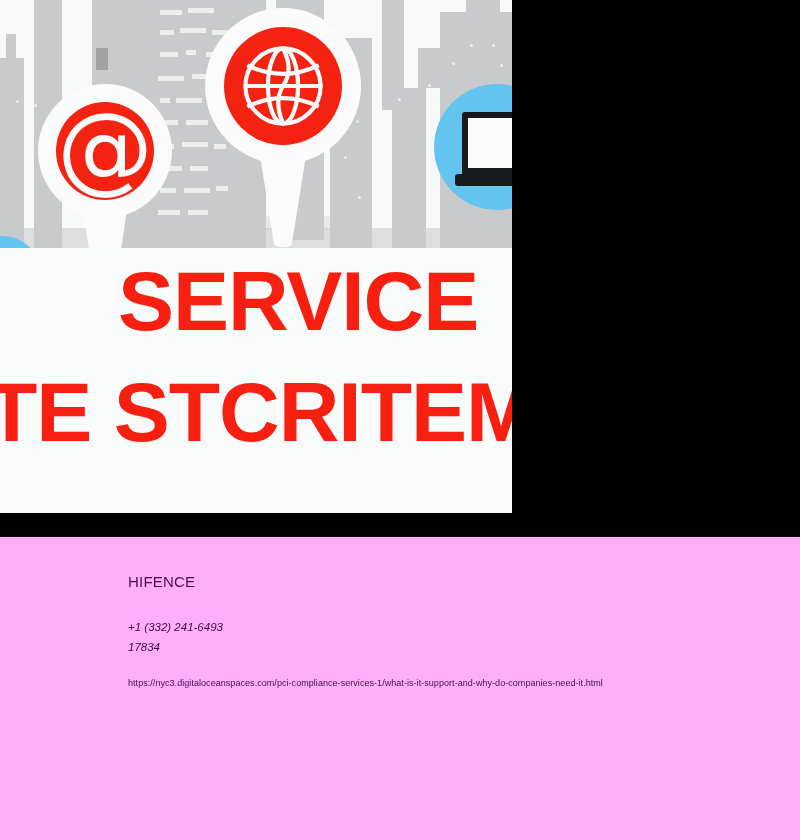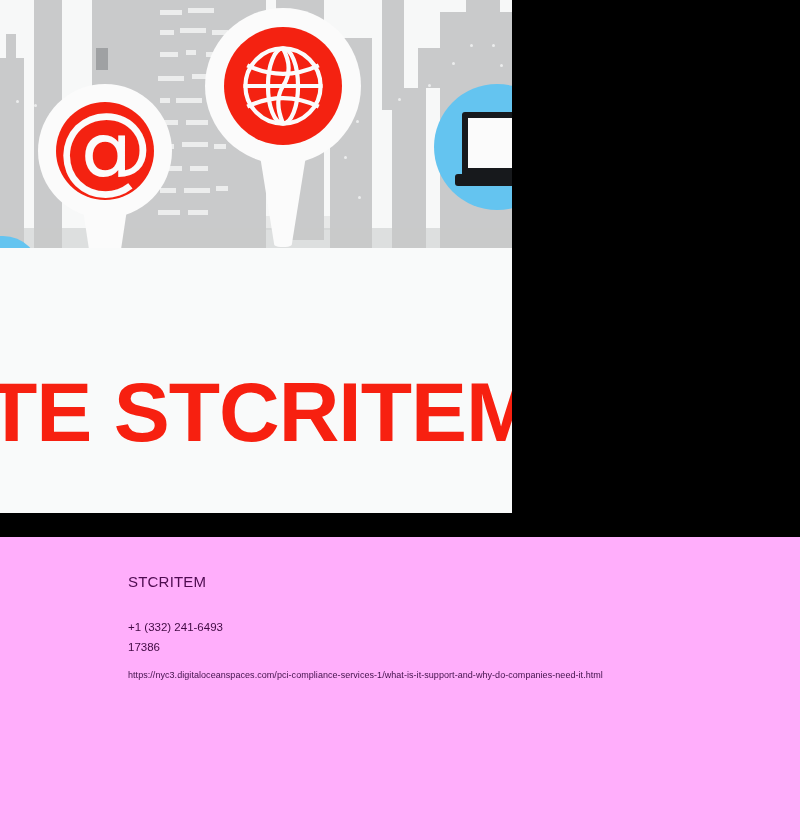--- a/index.html
+++ b/index.html
@@ -176,23 +176,24 @@
     letter-spacing: .2px;
   }
   #contact-block {
     margin-top: 28px;
   }
   #contact-block .line {
     color: #3f0a42;
     font-size: 11.5px;
     line-height: 1.72;
     white-space: nowrap;
+    font-style: italic;
   }
   #source-url {
-    margin-top: 12px;
+    margin-top: 20px;
     color: #41114a;
     font-size: 9px;
     line-height: 1.2;
     white-space: nowrap;
     letter-spacing: .05px;
   }
 </style>
 </head>
 <body>
 
@@ -303,32 +304,33 @@
 
     <div style="position:absolute; left:-34px; top:236px; width:74px; height:74px;">
       <div class="disc blue" style="left:0; top:0; width:74px; height:74px;"></div>
       <div class="part-glyph" style="left:26px; top:24px; width:26px; height:12px; border-radius:2px;"></div>
       <div class="part-glyph" style="left:26px; top:40px; width:18px; height:12px; border-radius:2px;"></div>
     </div>
     <div class="disc" style="left:-54px; top:216px; width:114px; height:114px; background:#fbfbfb; z-index:-1;"></div>
 
     <div style="position:absolute; left:0; top:248px; width:512px; height:265px; background:#f9fafa;"></div>
 
+    <div class="figure-text" id="figure-line-1">SERVICE</div>
     <div class="figure-text" id="figure-line-2">TE STCRITEM</div>
 
   </div>
 </div>
 
 <div id="info-panel">
   <div id="info-inner">
 
 
-    <div id="brand-name">STCRITEM</div>
+    <div id="brand-name">HIFENCE</div>
 
     <div id="contact-block">
       <div class="line">+1 (332) 241-6493</div>
-      <div class="line">17386</div>
+      <div class="line">17834</div>
     </div>
 
     <div id="source-url">https://nyc3.digitaloceanspaces.com/pci-compliance-services-1/what-is-it-support-and-why-do-companies-need-it.html</div>
 
   </div>
 </div>
 
 </body></html>

